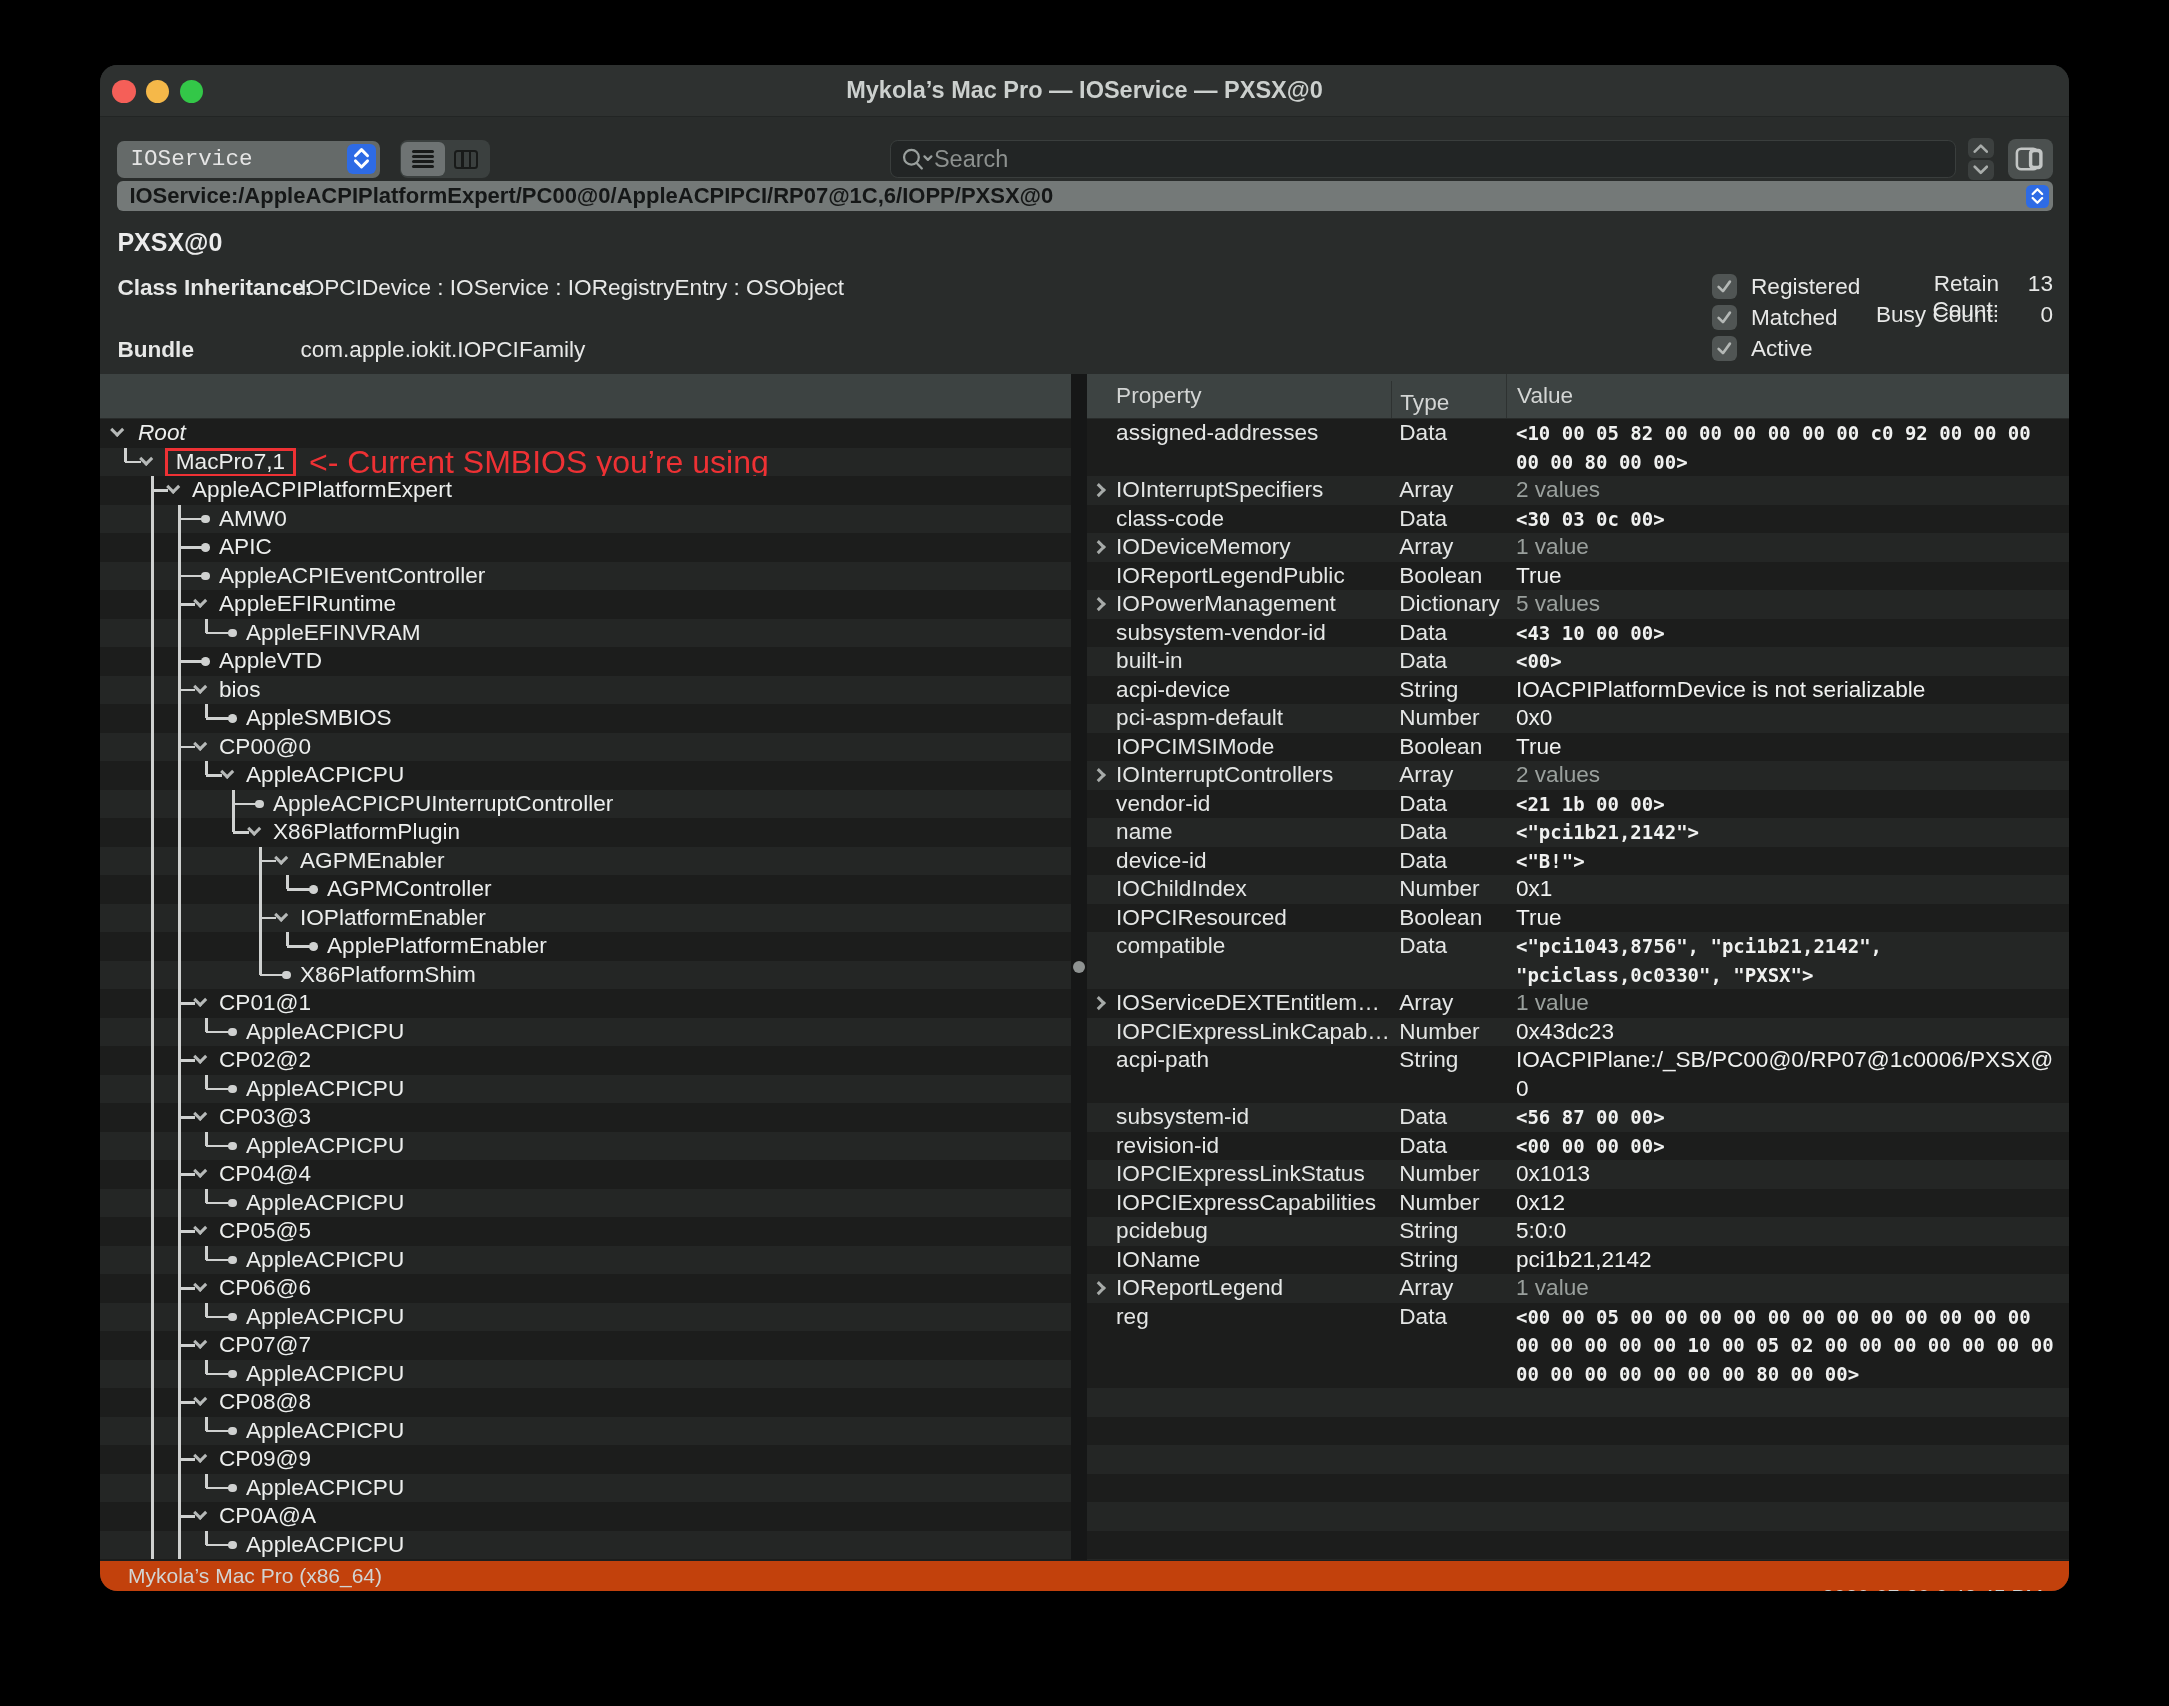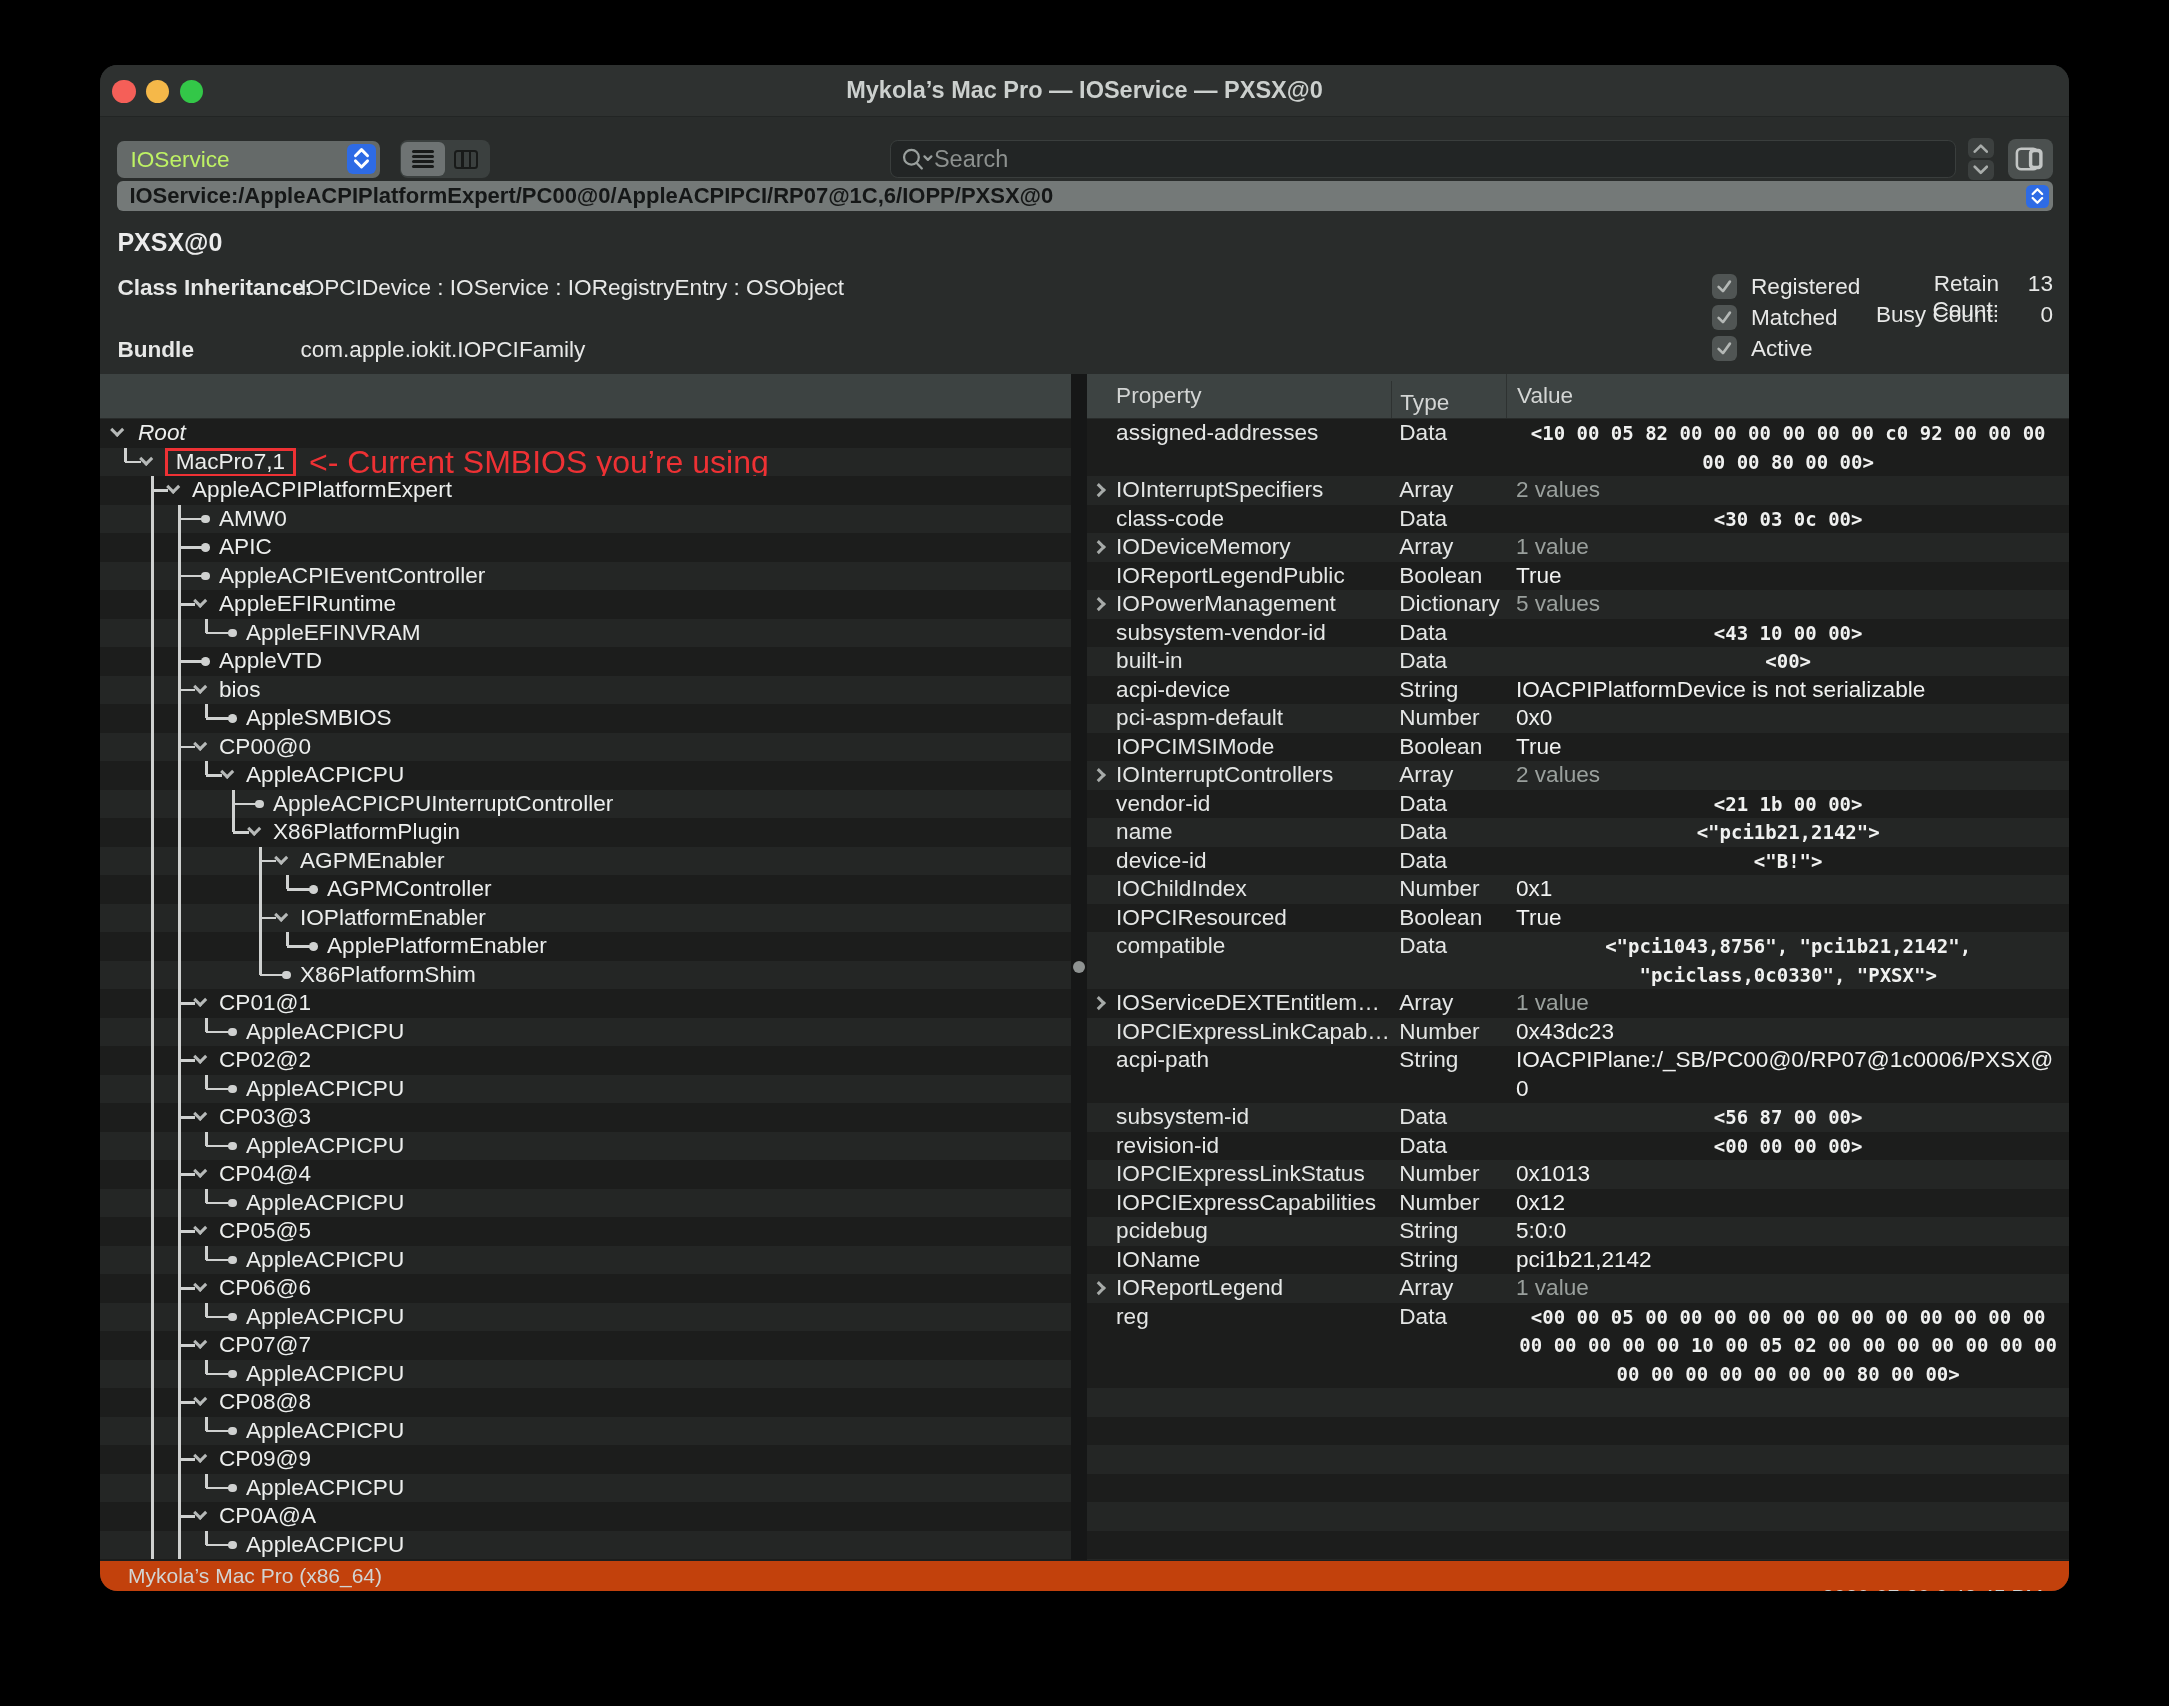--- a/index.html
+++ b/index.html
@@ -17,21 +17,21 @@
   .traffic { position:absolute; top:14.8px; left:12px; display:flex; gap:10.4px; }
   .tl { width:23.5px; height:23.5px; border-radius:50%; }
   .tl.red { background:#f55f58; } .tl.yellow { background:#f5b849; } .tl.green { background:#33c748; }
   .win-title { position:absolute; left:0; right:0; top:0; height:52px; line-height:50px;
                text-align:center; font-size:23.5px; font-weight:bold; color:#ccd0ce; }
 
   
   .toolbar { position:absolute; left:0; right:0; top:73px; height:42px;
              display:flex; align-items:center; padding:0 16.5px; }
   .popup { position:relative; width:263px; height:37px; background:#656a69; border-radius:7px;
-           color:#bef264; font-size:22.6px; line-height:37px; padding-left:14px; }
+           color:#e5e5e5; font-size:22.6px; line-height:37px; padding-left:14px;font-family:Liberation Mono, monospace; }
   .popup .step { position:absolute; right:3.5px; top:3.5px; width:29.5px; height:29.5px;
                  background:#2e6be5; border-radius:6px; display:flex; align-items:center; justify-content:center; }
   .segmented { margin-left:20px; width:90px; height:38px; background:#3b403f; border-radius:7.8px;
                display:flex; padding:1.7px; }
   .seg { flex:1; border-radius:6px; display:flex; align-items:center; justify-content:center; }
   .seg.sel { background:#6e7373; }
   .list-ic { width:22.6px; height:19px; display:flex; flex-direction:column; justify-content:space-between; }
   .list-ic i { display:block; height:3px; background:#181a19; border-radius:1.7px; }
   .cols-ic { width:24px; height:19px; border:2.6px solid #181a19; border-radius:3.5px;
              display:flex; justify-content:space-evenly; }
@@ -100,21 +100,21 @@
   .th-val  { flex:1; padding-left:10.4px; border-left:1.7px solid #2e3231; }
   .table-rows { flex:1; overflow:hidden; }
 
   .t-row { position:relative; display:flex; min-height:28.5px; font-size:22.6px;
            line-height:28.5px; background:#1c1d1c; }
   .t-row.alt { background:#242625; }
   .c-prop { width:304px; padding-left:29.5px; color:#e4e6e5; white-space:nowrap;
             overflow:hidden; text-overflow:ellipsis; position:relative; flex:none; }
   .c-type { width:115px; padding-left:8.7px; color:#e4e6e5; flex:none; }
   .c-val  { flex:1; padding:0 8.7px 0 10.4px; color:#f0f1f0; overflow-wrap:break-word; min-width:0; }
-  .c-val.mono { font-family:"DejaVu Sans Mono", monospace; font-size:19px; font-weight:700;text-align:center; }
+  .c-val.mono { font-family:"DejaVu Sans Mono", monospace; font-size:19px; font-weight:700; }
   .c-val.muted { color:#9aa09d; }
   .row-chev { position:absolute; left:7px; top:8.7px; width:9.6px; height:9.6px;
               border-top:3px solid #a7aba9; border-right:3px solid #a7aba9; transform:rotate(45deg); }
 
   
   .statusbar { position:absolute; left:0; right:0; bottom:0; height:31px; background:#c2410c;
                border-top:1.7px solid #1d1f1e; font-size:21px; color:#d2d4d3; }
   .sb-left { position:absolute; left:28px; top:0; line-height:29.5px; }
   .sb-right { position:absolute; right:26px; top:0; line-height:29.5px;margin-top:21px; }
   svg { display:block; }

